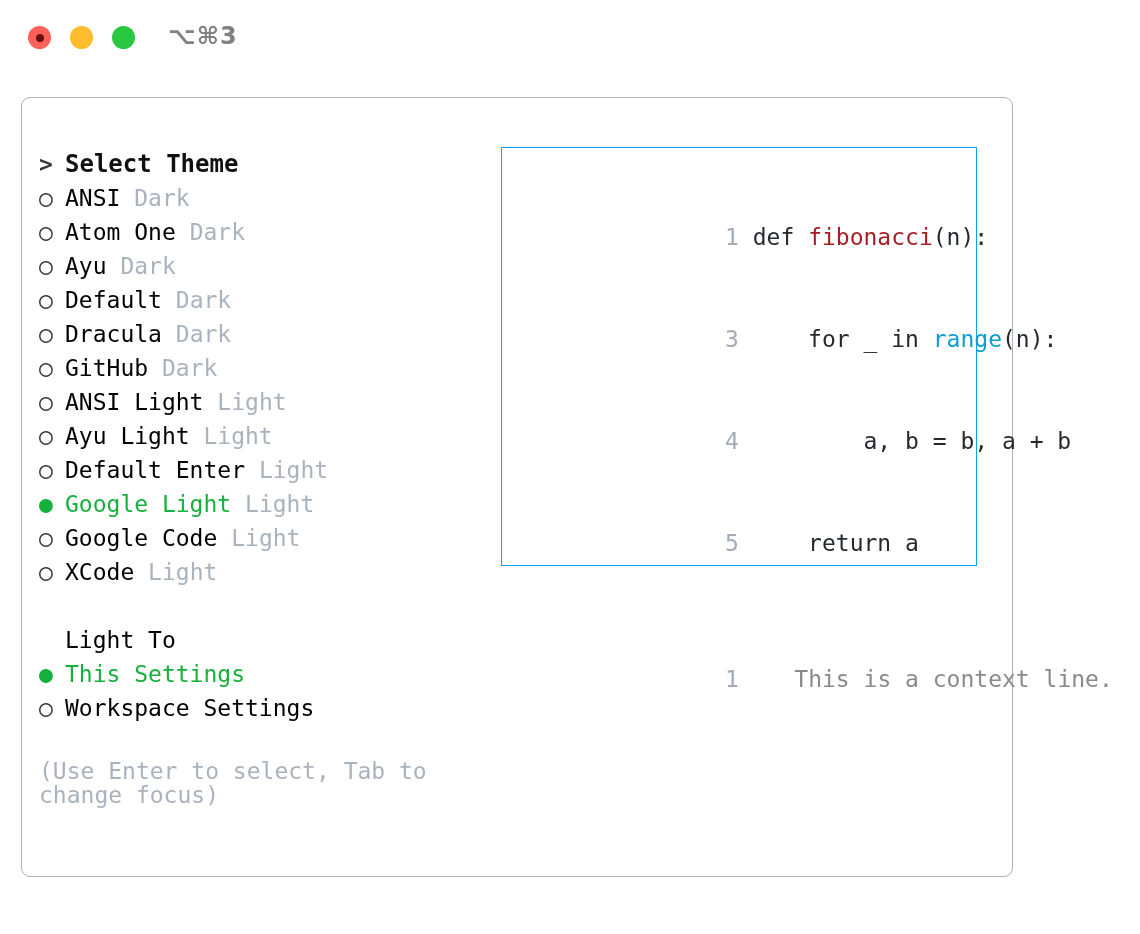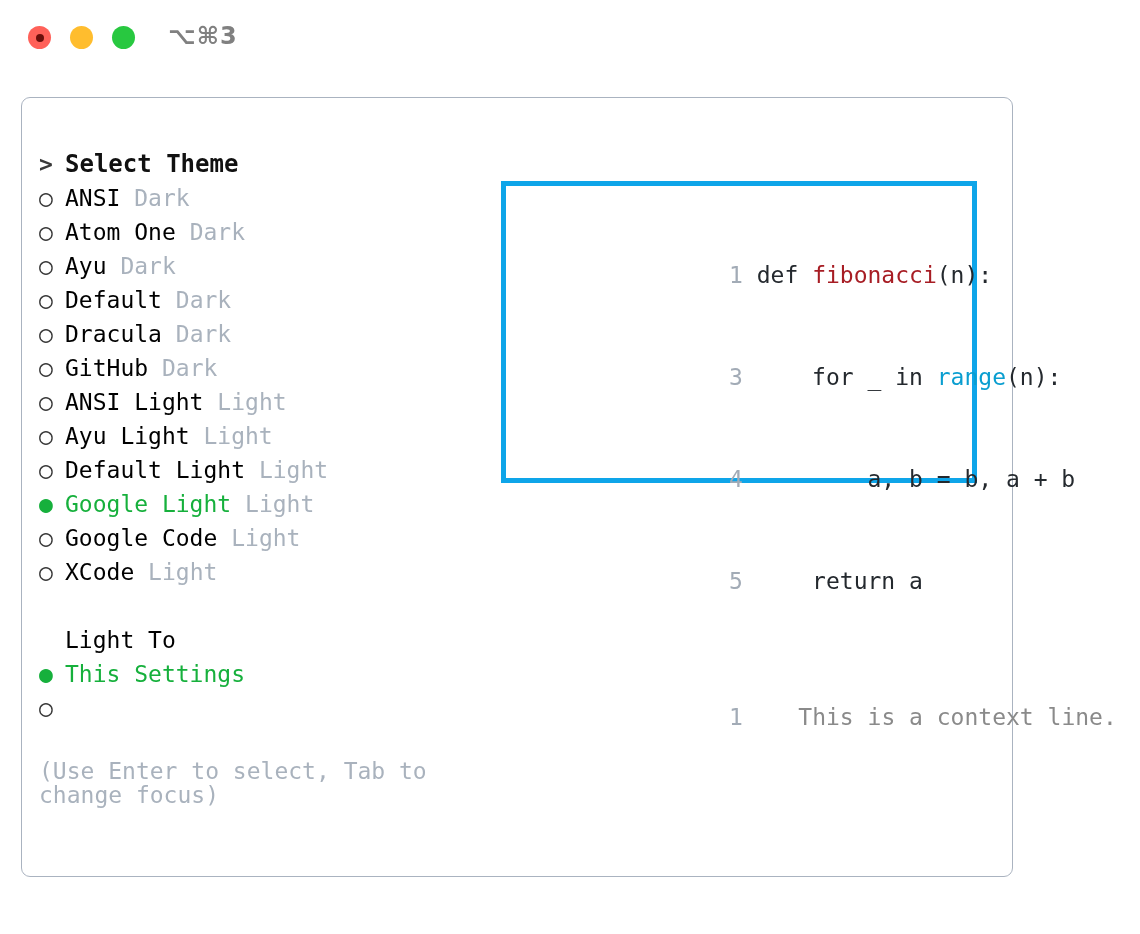--- a/index.html
+++ b/index.html
@@ -143,24 +143,23 @@
     width: 490px;
   }
   .preview-title {
     font-size: 24px;
     font-weight: bold;
     color: #111111;
     line-height: 34px;
     white-space: pre;
   }
   .preview-box {
-    margin-top: 34px;
     width: 476px;
-    height: 302px;
-    border: 5px solid #0ea5e9;
+    height: 419px;
+    border: 1px solid #0ea5e9;
     background: #ffffff;
     box-sizing: border-box;
     position: relative;
   }
   .code-area {
     position: absolute;
     left: 13px;
     top: 38px;
     right: 6px;
   }
@@ -259,21 +258,21 @@
 
         <div class="row">
           <span class="marker">○</span>
           <span class="label">Ayu Light</span>
           <span class="suffix-gap"> </span>
           <span class="suffix">Light</span>
         </div>
 
         <div class="row">
           <span class="marker">○</span>
-          <span class="label">Default Light</span>
+          <span class="label">Default Enter</span>
           <span class="suffix-gap"> </span>
           <span class="suffix">Light</span>
         </div>
 
         <div class="row">
           <span class="marker sel">●</span>
           <span class="label sel">Google Light</span>
           <span class="suffix-gap"> </span>
           <span class="suffix">Light</span>
         </div>
@@ -299,20 +298,21 @@
           <span class="label">Light To</span>
         </div>
 
         <div class="row">
           <span class="marker sel">●</span>
           <span class="label sel">This Settings</span>
         </div>
 
         <div class="row">
           <span class="marker">○</span>
+          <span class="label">Workspace Settings</span>
         </div>
 
         <div class="hint">(Use Enter to select, Tab to change focus)</div>
       </div>
 
       <div class="right-col">
 
         <div class="preview-box">
           <div class="code-area">
 

